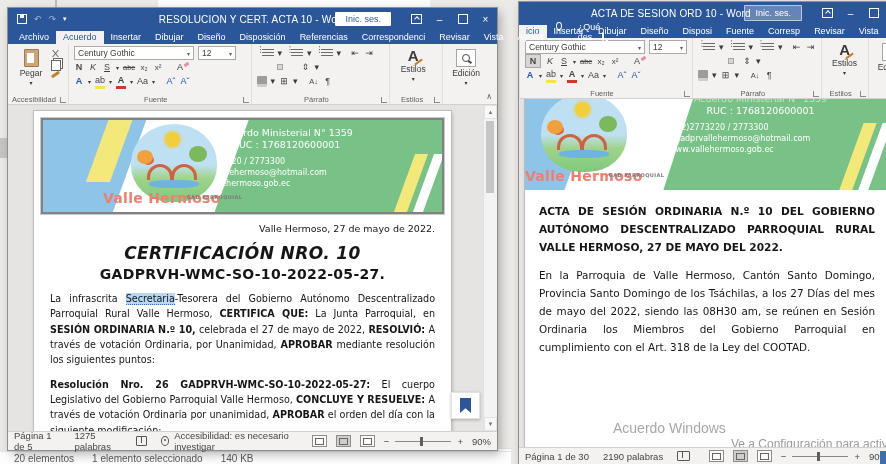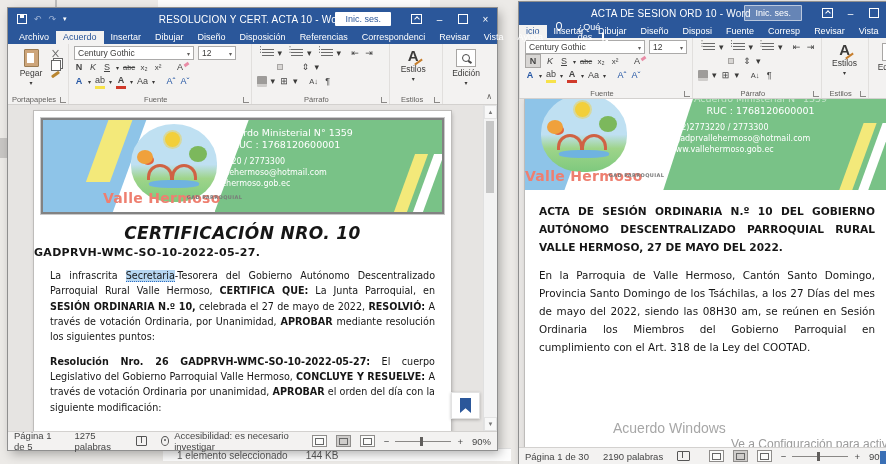--- a/index.html
+++ b/index.html
@@ -126,21 +126,21 @@
   .logo .tree{position:absolute;right:10px;top:22px;width:18px;height:16px;background:#7cb85c;border-radius:50%;}
   .logo .flower{position:absolute;left:6px;top:26px;width:16px;height:14px;background:#f0a13c;border-radius:50%;box-shadow:3px 3px 0 -2px #e2633f;}
   .logo .arch{position:absolute;top:40px;width:20px;height:13px;border:3px solid #d06244;border-bottom:none;border-radius:20px 20px 0 0;}
   .logo .river{position:absolute;left:18px;top:56px;width:50px;height:8px;background:#6fb3e0;border-radius:40%;}
   .brand{position:absolute;left:60px;top:70px;font-size:14px;font-weight:bold;color:#ee7f70;white-space:nowrap;letter-spacing:.3px;}
   .brand small{font-size:5px;color:#7a7a7a;letter-spacing:.4px;position:relative;top:-4px;left:-34px;}
 
   
   .date-line{text-align:right;font-size:9.5px;margin:9px 16px 0;}
   .cert-title{text-align:center;font-size:17px;font-weight:bold;font-style:italic;margin-top:9px;letter-spacing:.4px;}
-  .cert-code{text-align:left;font-size:11px;font-weight:bold;margin-top:3px;letter-spacing:.3px;}
+  .cert-code{text-align:center;font-size:14px;font-weight:bold;margin-top:3px;letter-spacing:.3px;}
   .para{font-size:9.6px;line-height:1.6;text-align:justify;margin:9px 16px 0;}
   .b{font-weight:bold;}
   .hl{background:#b7d7f2;border-bottom:1px dotted #2d6fc4;}
 
   
   .r-heading{font-size:10.6px;font-weight:bold;line-height:1.7;text-align:justify;margin:12px 14px 0;}
   .r-para{font-size:10.4px;line-height:1.72;text-align:justify;margin:11px 14px 0;}
 
   
   .statusbar{height:18px;background:#f3f2f1;border-top:1px solid #d3d1cf;display:flex;align-items:center;font-size:9.5px;color:#454545;padding:0 6px;gap:14px;flex:0 0 auto;position:relative;}
@@ -166,20 +166,25 @@
 
 <div class="desktop">
 
   <div class="bg-top-strip"></div>
   <div class="bg-top-line"></div>
   <div class="bg-left-block"></div>
 
   <div class="explorer-strip mid">
     <span>1 elemento seleccionado</span>
     <span>144 KB</span>
+  </div>
+  <div class="explorer-strip back">
+    <span>20 elementos</span>
+    <span>1 elemento seleccionado</span>
+    <span>140 KB</span>
   </div>
 
   <section class="win" id="win-left">
     <div class="titlebar">
       <div class="qat">
         <span class="i-save"></span>
         <span class="grayed">↶</span>
         <span class="grayed">↷</span>
         <span class="caret">▾</span>
       </div>
@@ -223,21 +228,21 @@
             <span class="i-clipboard"></span>
             <span>Pegar</span>
               <span style="font-size:6px;">▾</span>
           </div>
           <div class="minicol">
             <span class="i-cut"></span>
             <span class="i-copy"></span>
             <span class="i-brush"></span>
           </div>
         </div>
-        <span class="glabel">Portapapeles</span>
+        <span class="glabel">Accesibilidad</span>
         <span class="launcher"></span>
       </div>
 
       <div class="rgroup" style="width:172px;">
         <div class="rrow">
           <span class="combo" style="width:112px;">
               <span>Century Gothic</span>
               <span class="c">▾</span>
             </span>
           <span class="combo" style="width:30px;">
@@ -367,20 +372,21 @@
             <span class="sun"></span>
             <span class="tree"></span>
             <span class="flower"></span>
             <span class="arch" style="left:16px;"></span>
             <span class="arch" style="left:40px;"></span>
             <span class="river"></span>
           </div>
           <div class="brand"><span>Valle Hermoso</span><small>GAD PARROQUIAL</small></div>
         </div>
 
+        <div class="date-line">Valle Hermoso, 27 de mayo de 2022.</div>
         <div class="cert-title">CERTIFICACIÓN NRO. 10</div>
         <div class="cert-code">GADPRVH-WMC-SO-10-2022-05-27.</div>
         <p class="para"><span>La infrascrita </span><span class="hl">Secretaria</span><span>-Tesorera del Gobierno Autónomo Descentralizado Parroquial Rural Valle Hermoso, </span><span class="b">CERTIFICA QUE:</span><span> La Junta Parroquial, en </span><span class="b">SESIÓN ORDINARIA N.º 10,</span><span> celebrada el 27 de mayo de 2022, </span><span class="b">RESOLVIÓ:</span><span> A través de votación Ordinaria, por Unanimidad, </span><span class="b">APROBAR</span><span> mediante resolución los siguientes puntos:</span></p>
         <p class="para"><span class="b">Resolución Nro. 26 GADPRVH-WMC-SO-10-2022-05-27:</span><span> El cuerpo Legislativo del Gobierno Parroquial Valle Hermoso, </span><span class="b">CONCLUYE Y RESUELVE:</span><span> A través de votación Ordinaria por unanimidad, </span><span class="b">APROBAR</span><span> el orden del día con la siguiente modificación:</span></p>
 
       </div>
 
       <div class="vscroll">
         <div class="varrow">▲</div>
         <div class="vthumb"></div>

